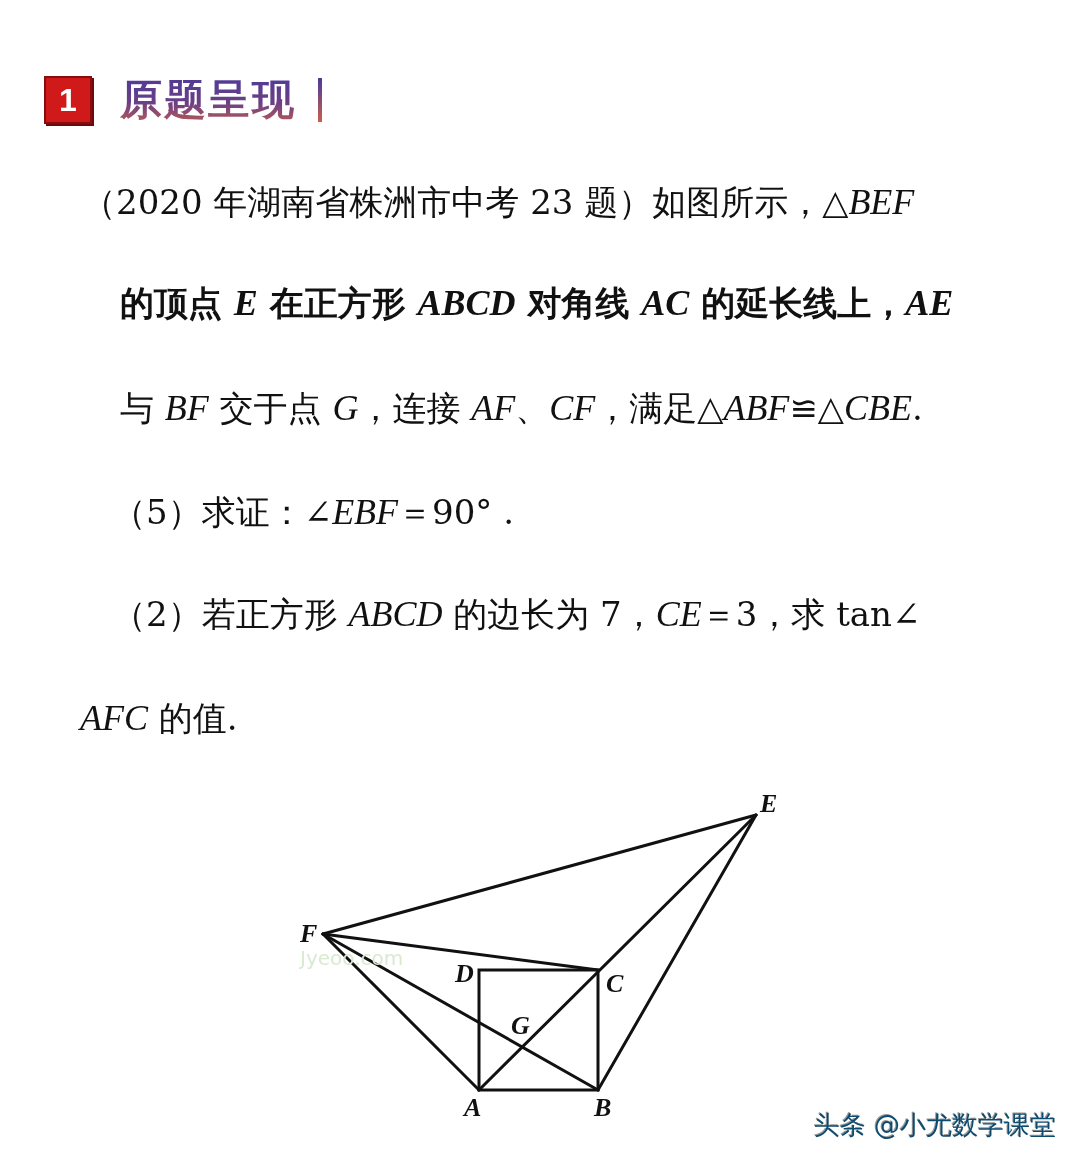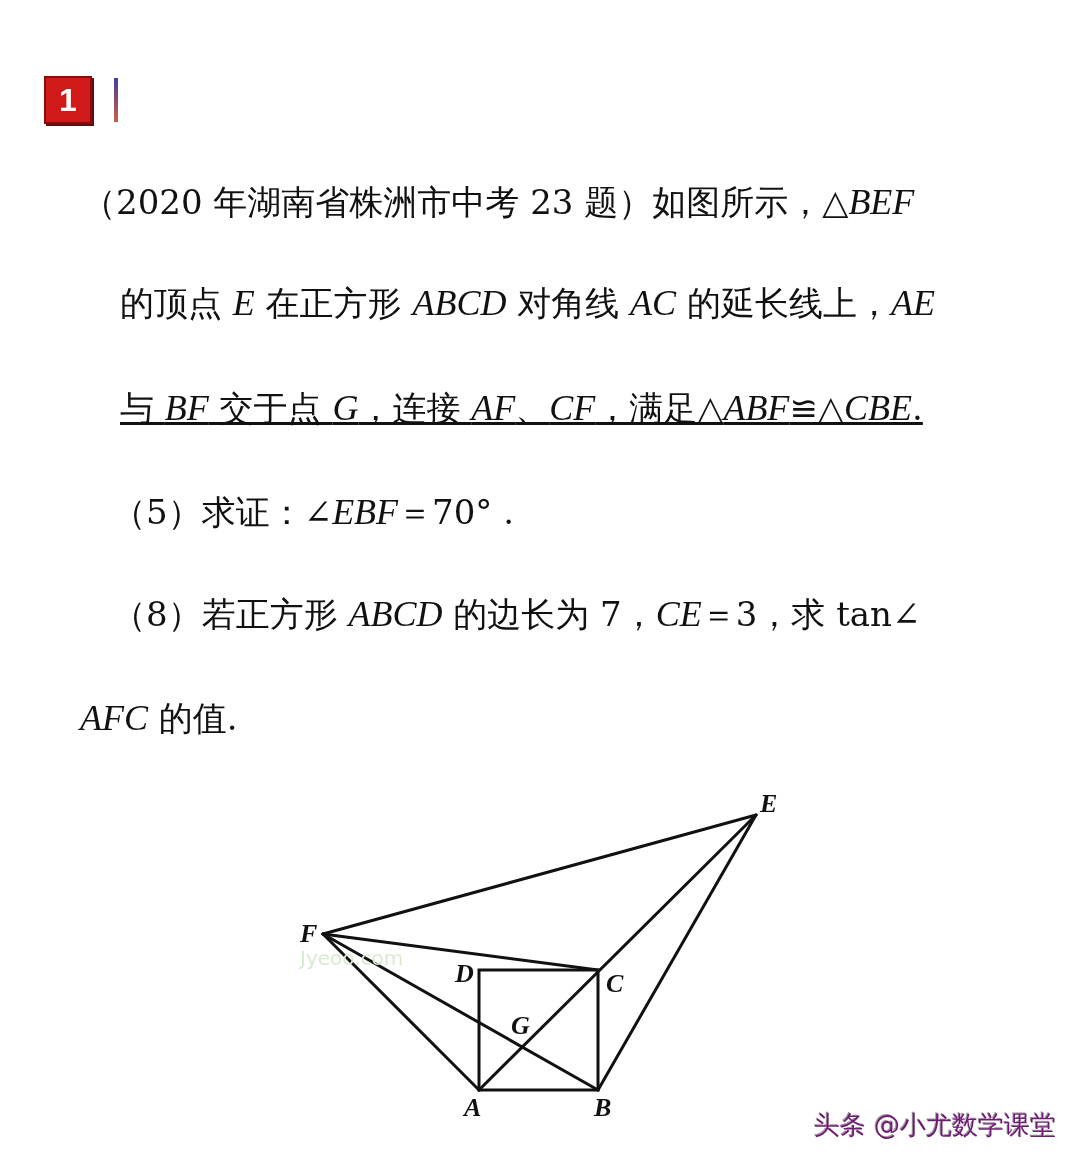--- a/index.html
+++ b/index.html
@@ -26,46 +26,47 @@
     background: linear-gradient(180deg, #4a3a9a, #c8604a);
   }
   .line {
     position: absolute; font-size: 34px; line-height: 40px; white-space: nowrap;
     font-family: "DejaVu Serif", "Liberation Serif", serif;
   }
   .line i { font-family: "Liberation Serif", serif; font-style: italic; font-size: 36px; }
   .diagram { position: absolute; left: 0; top: 0; }
   .watermark {
     position: absolute; right: 24px; top: 1108px;
-    font-family: "DejaVu Sans", sans-serif; font-size: 26px; color: #701a75;
+    font-family: "DejaVu Sans", sans-serif; font-size: 26px; color: #0c4a6e;
     text-shadow: 1px 1px 0 #fff, -1px -1px 0 #999;
   }
 </style>
 </head>
 <body>
 
 <div class="header">
   <div class="num-badge">1</div>
+  <div class="header-title">原题呈现</div>
   <div class="header-bar"></div>
 </div>
 
 <div class="line" style="left:82px; top:182px;text-align:center;">
   <span>（2020 年湖南省株洲市中考 23 题）如图所示，△</span><i>BEF</i>
 </div>
-<div class="line" style="left:120px; top:283px;">
+<div class="line" style="left:120px; top:283px;font-weight:bold;">
   <span>的顶点 </span><i>E</i><span> 在正方形 </span><i>ABCD</i><span> 对角线 </span><i>AC</i><span> 的延长线上，</span><i>AE</i>
 </div>
-<div class="line" style="left:120px; top:388px;text-decoration:underline;">
+<div class="line" style="left:120px; top:388px;">
   <span>与 </span><i>BF</i><span> 交于点 </span><i>G</i><span>，连接 </span><i>AF</i><span>、</span><i>CF</i><span>，满足△</span><i>ABF</i><span>≌△</span><i>CBE</i><span>.</span>
 </div>
 <div class="line" style="left:112px; top:492px;">
-  <span>（5）求证：∠</span><i>EBF</i><span>＝70° .</span>
+  <span>（5）求证：∠</span><i>EBF</i><span>＝90° .</span>
 </div>
 <div class="line" style="left:112px; top:594px;">
-  <span>（8）若正方形 </span><i>ABCD</i><span> 的边长为 7，</span><i>CE</i><span>＝3，求 tan∠</span>
+  <span>（2）若正方形 </span><i>ABCD</i><span> 的边长为 7，</span><i>CE</i><span>＝3，求 tan∠</span>
 </div>
 <div class="line" style="left:80px; top:698px;">
   <i>AFC</i><span> 的值.</span>
 </div>
 
 <svg class="diagram" width="1080" height="1163">
   <g stroke="#111" stroke-width="3" fill="none" stroke-linecap="round">
     <line x1="323" y1="934" x2="756" y2="815"></line>
     <line x1="323" y1="934" x2="598" y2="970"></line>
     <line x1="323" y1="934" x2="479" y2="1090"></line>

